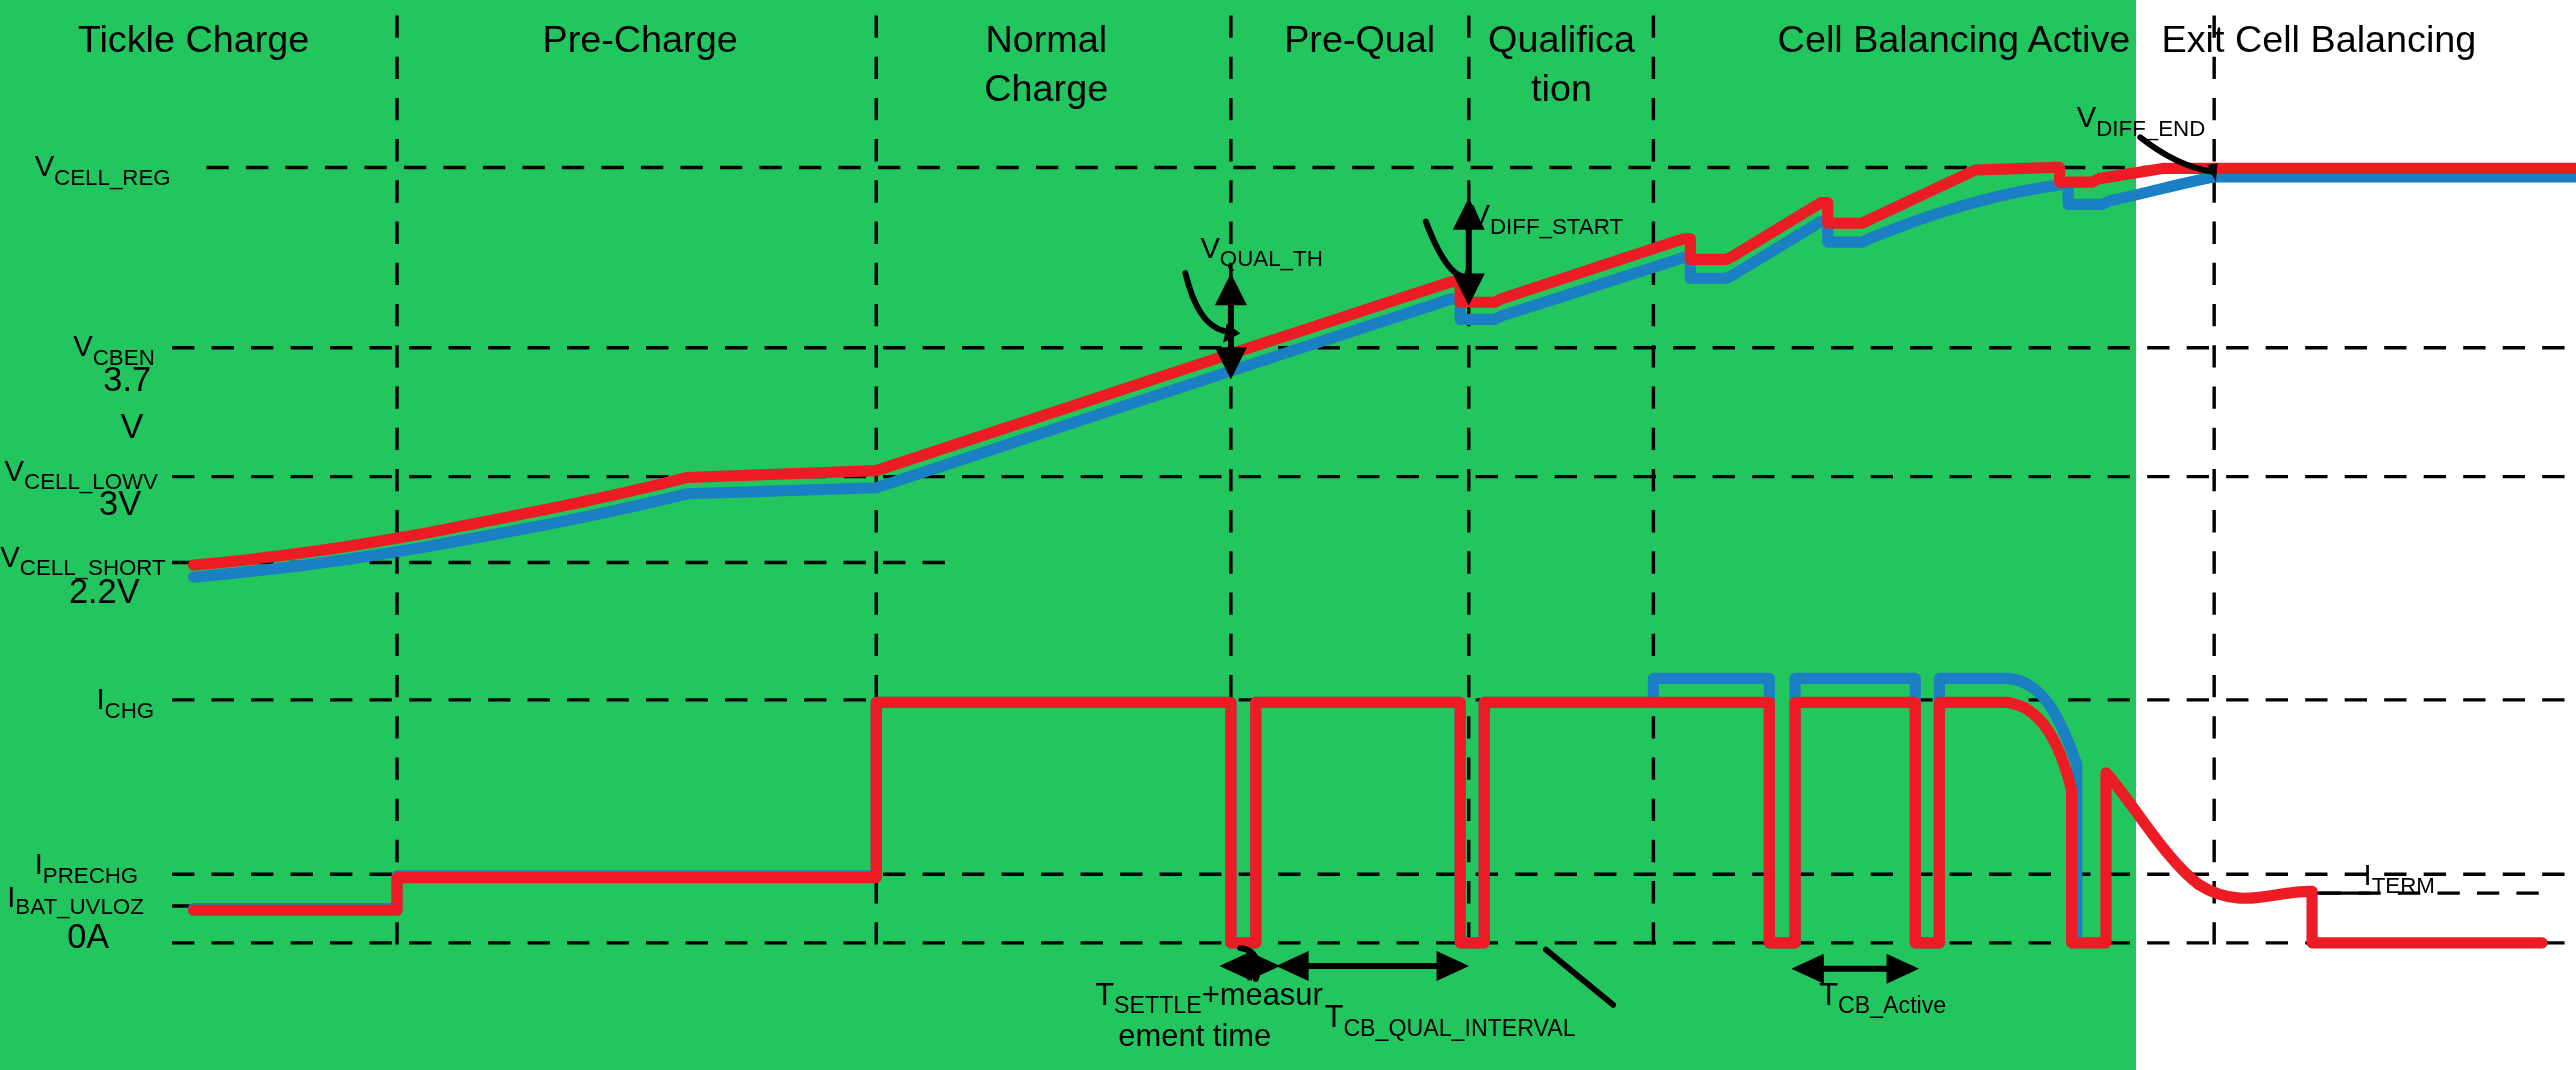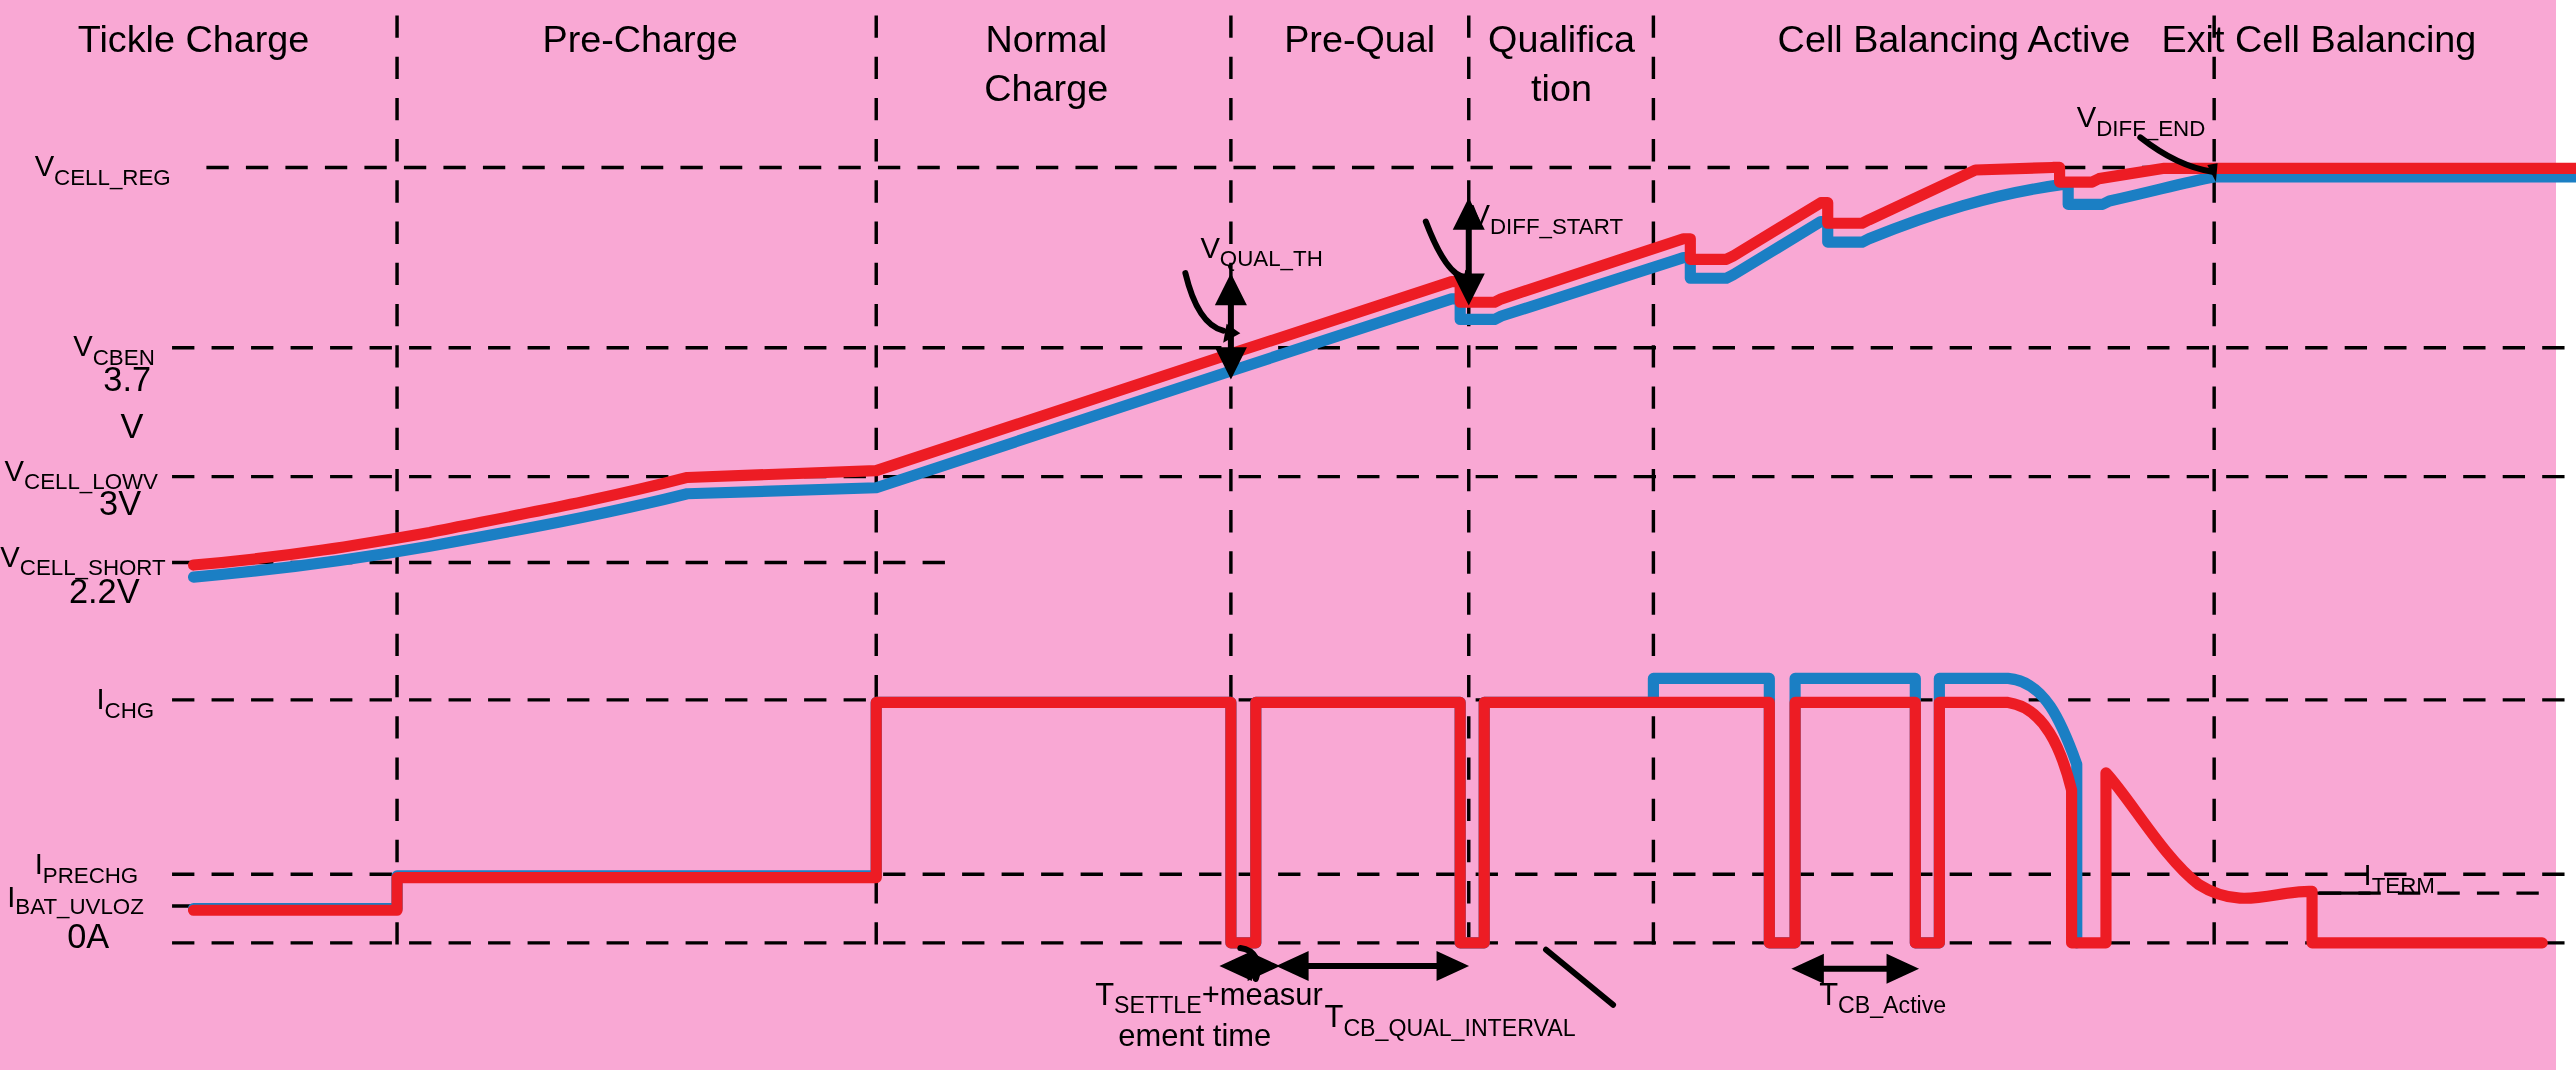--- a/index.html
+++ b/index.html
@@ -1,17 +1,17 @@
 <!DOCTYPE html>
 <html style="font-size:13.7px"><head>
 <meta charset="utf-8">
 <style>
   html,body{margin:0;padding:0;background:#ffffff;}
   body{width:2576px;height:1070px;font-family:"Liberation Sans",sans-serif;overflow:hidden;}
-  #stage{position:relative;width:2556px;height:1070px;background:#f9a8d4;}
+  #stage{position:relative;width:2136px;height:1070px;background:#22c55e;}
   svg#chart{position:absolute;left:0;top:0;width:2576px;height:1070px;}
   .phase-label{font-size:44px;fill:#000;text-anchor:middle;font-family:"Liberation Sans",sans-serif;}
   .axis-label{font-size:34px;fill:#000;font-family:"Liberation Sans",sans-serif;}
   .axis-sub{font-size:26px;fill:#000;font-family:"Liberation Sans",sans-serif;}
   .axis-val{font-size:40px;fill:#000;font-family:"Liberation Sans",sans-serif;}
   .ann{font-size:34px;fill:#000;font-family:"Liberation Sans",sans-serif;}
   .ann-sub{font-size:26px;fill:#000;font-family:"Liberation Sans",sans-serif;}
   .tim{font-size:36px;fill:#000;font-family:"Liberation Sans",sans-serif;}
   .tim-sub{font-size:27px;fill:#000;font-family:"Liberation Sans",sans-serif;}
 </style>

